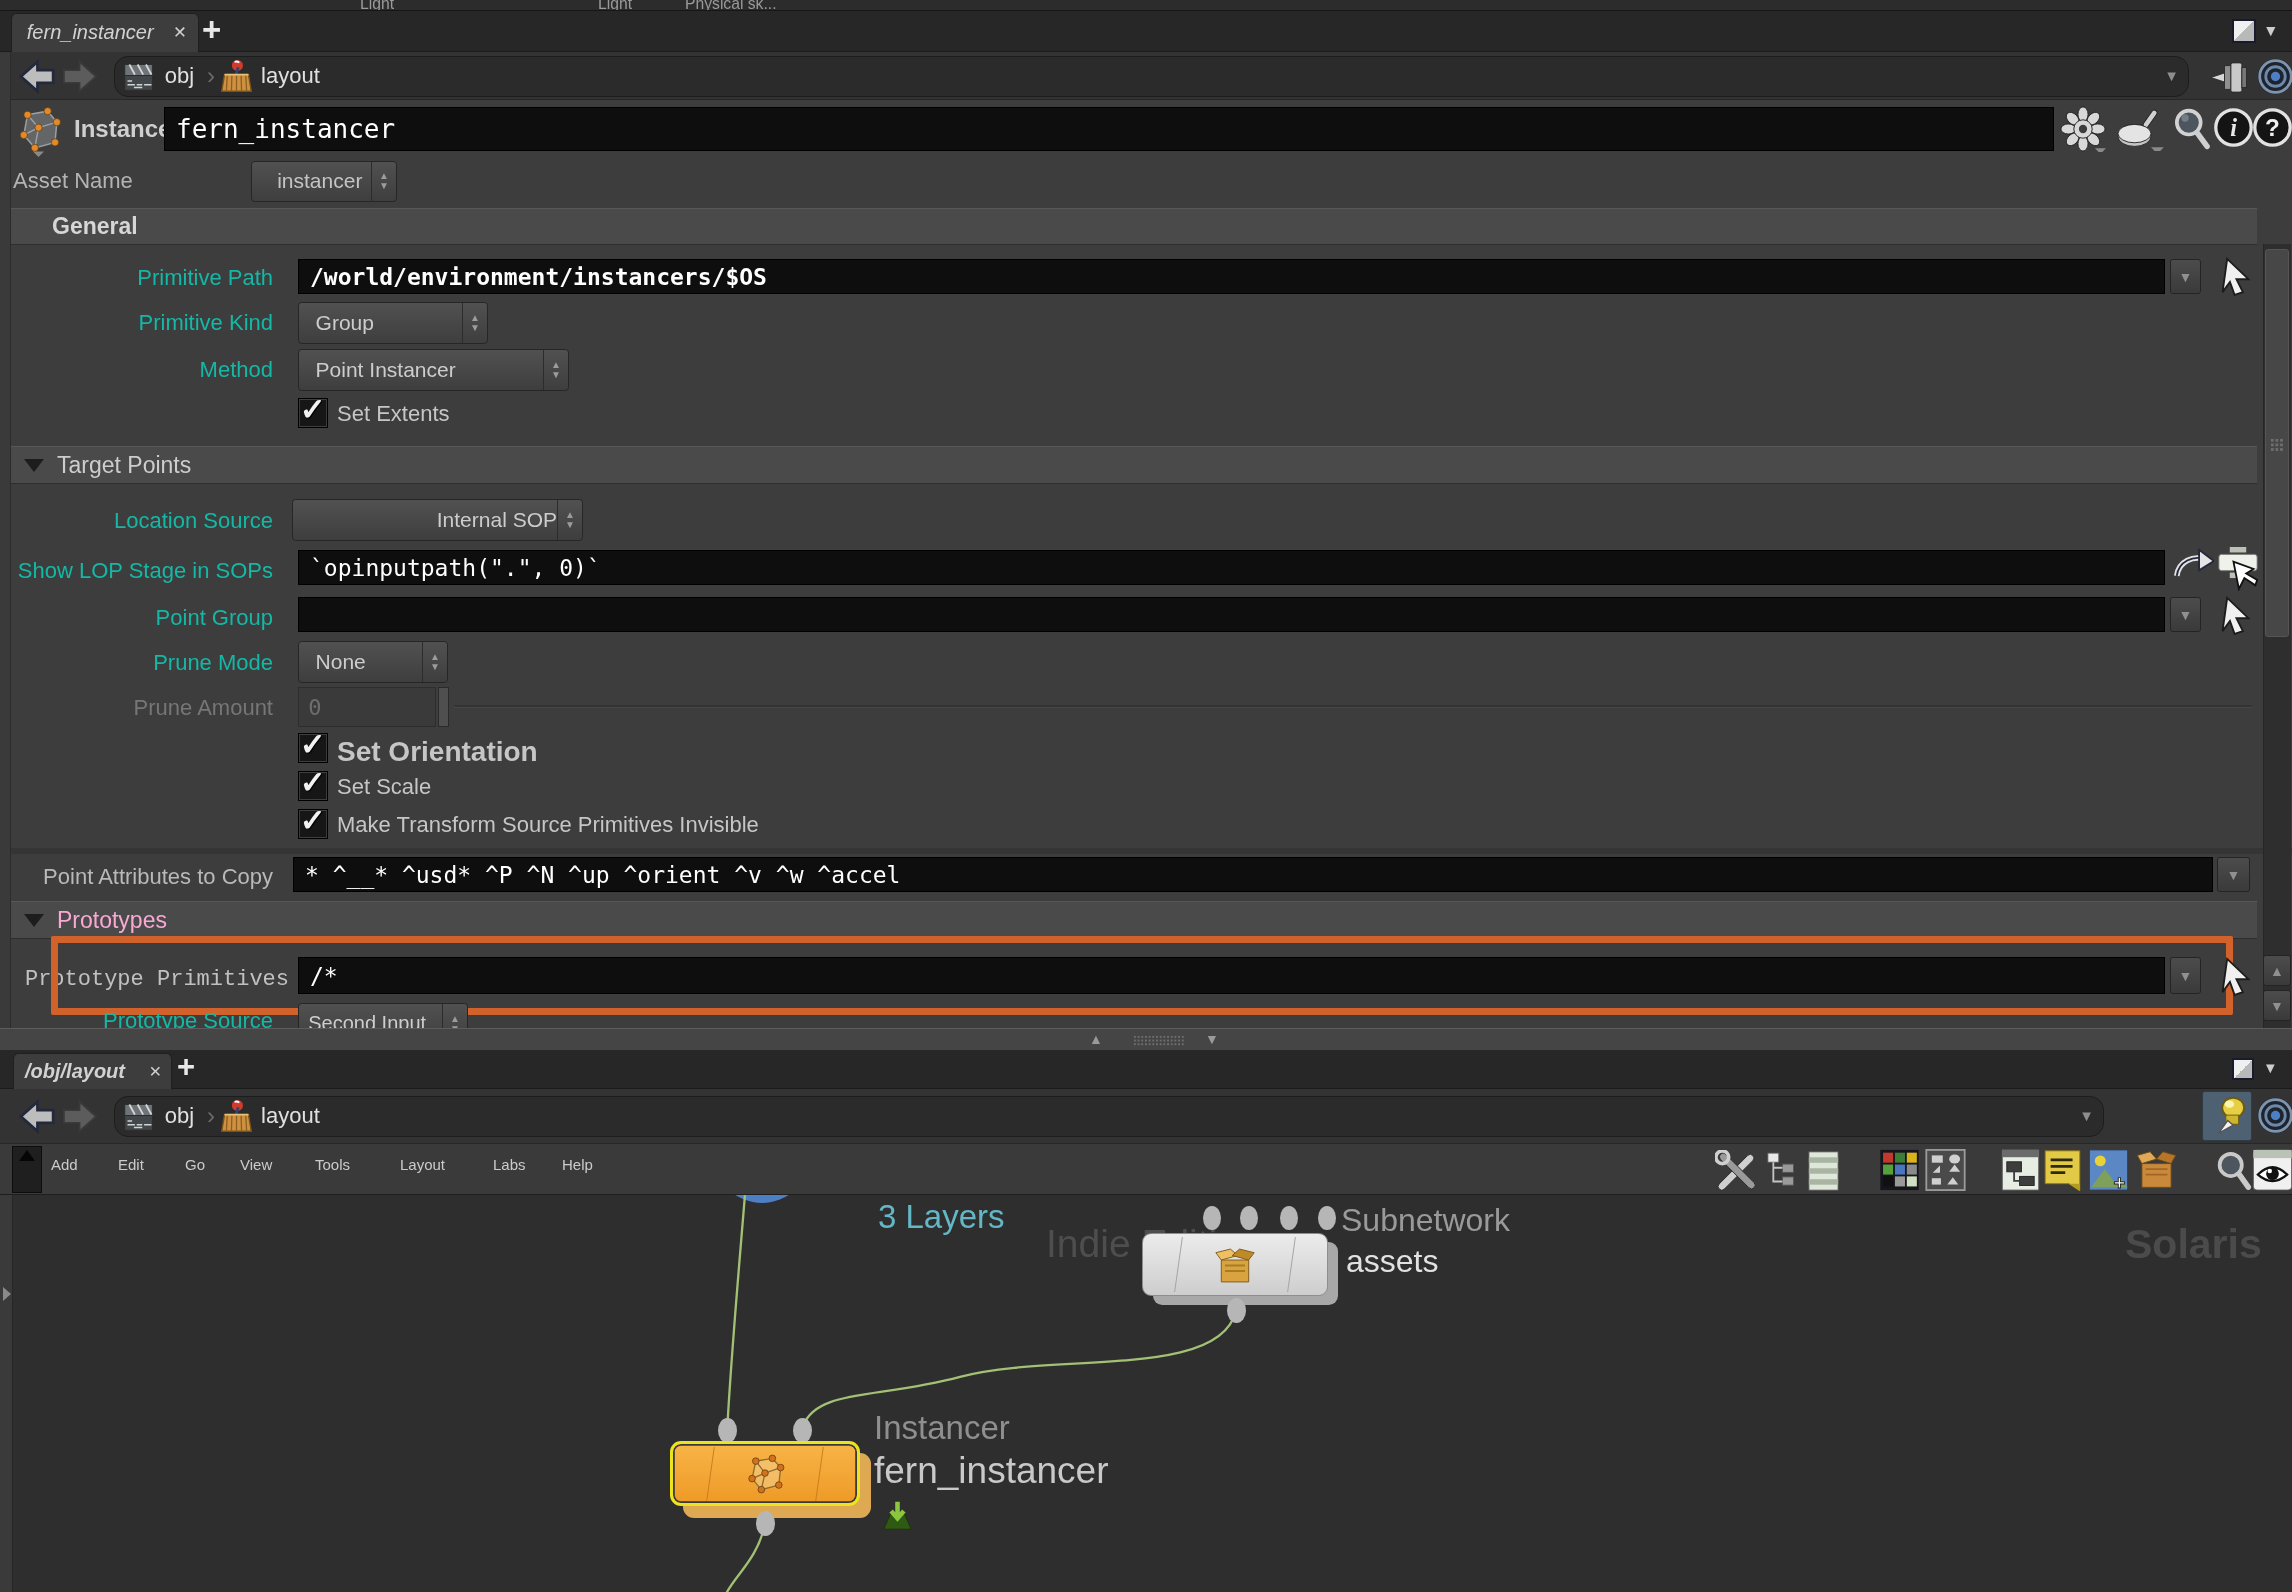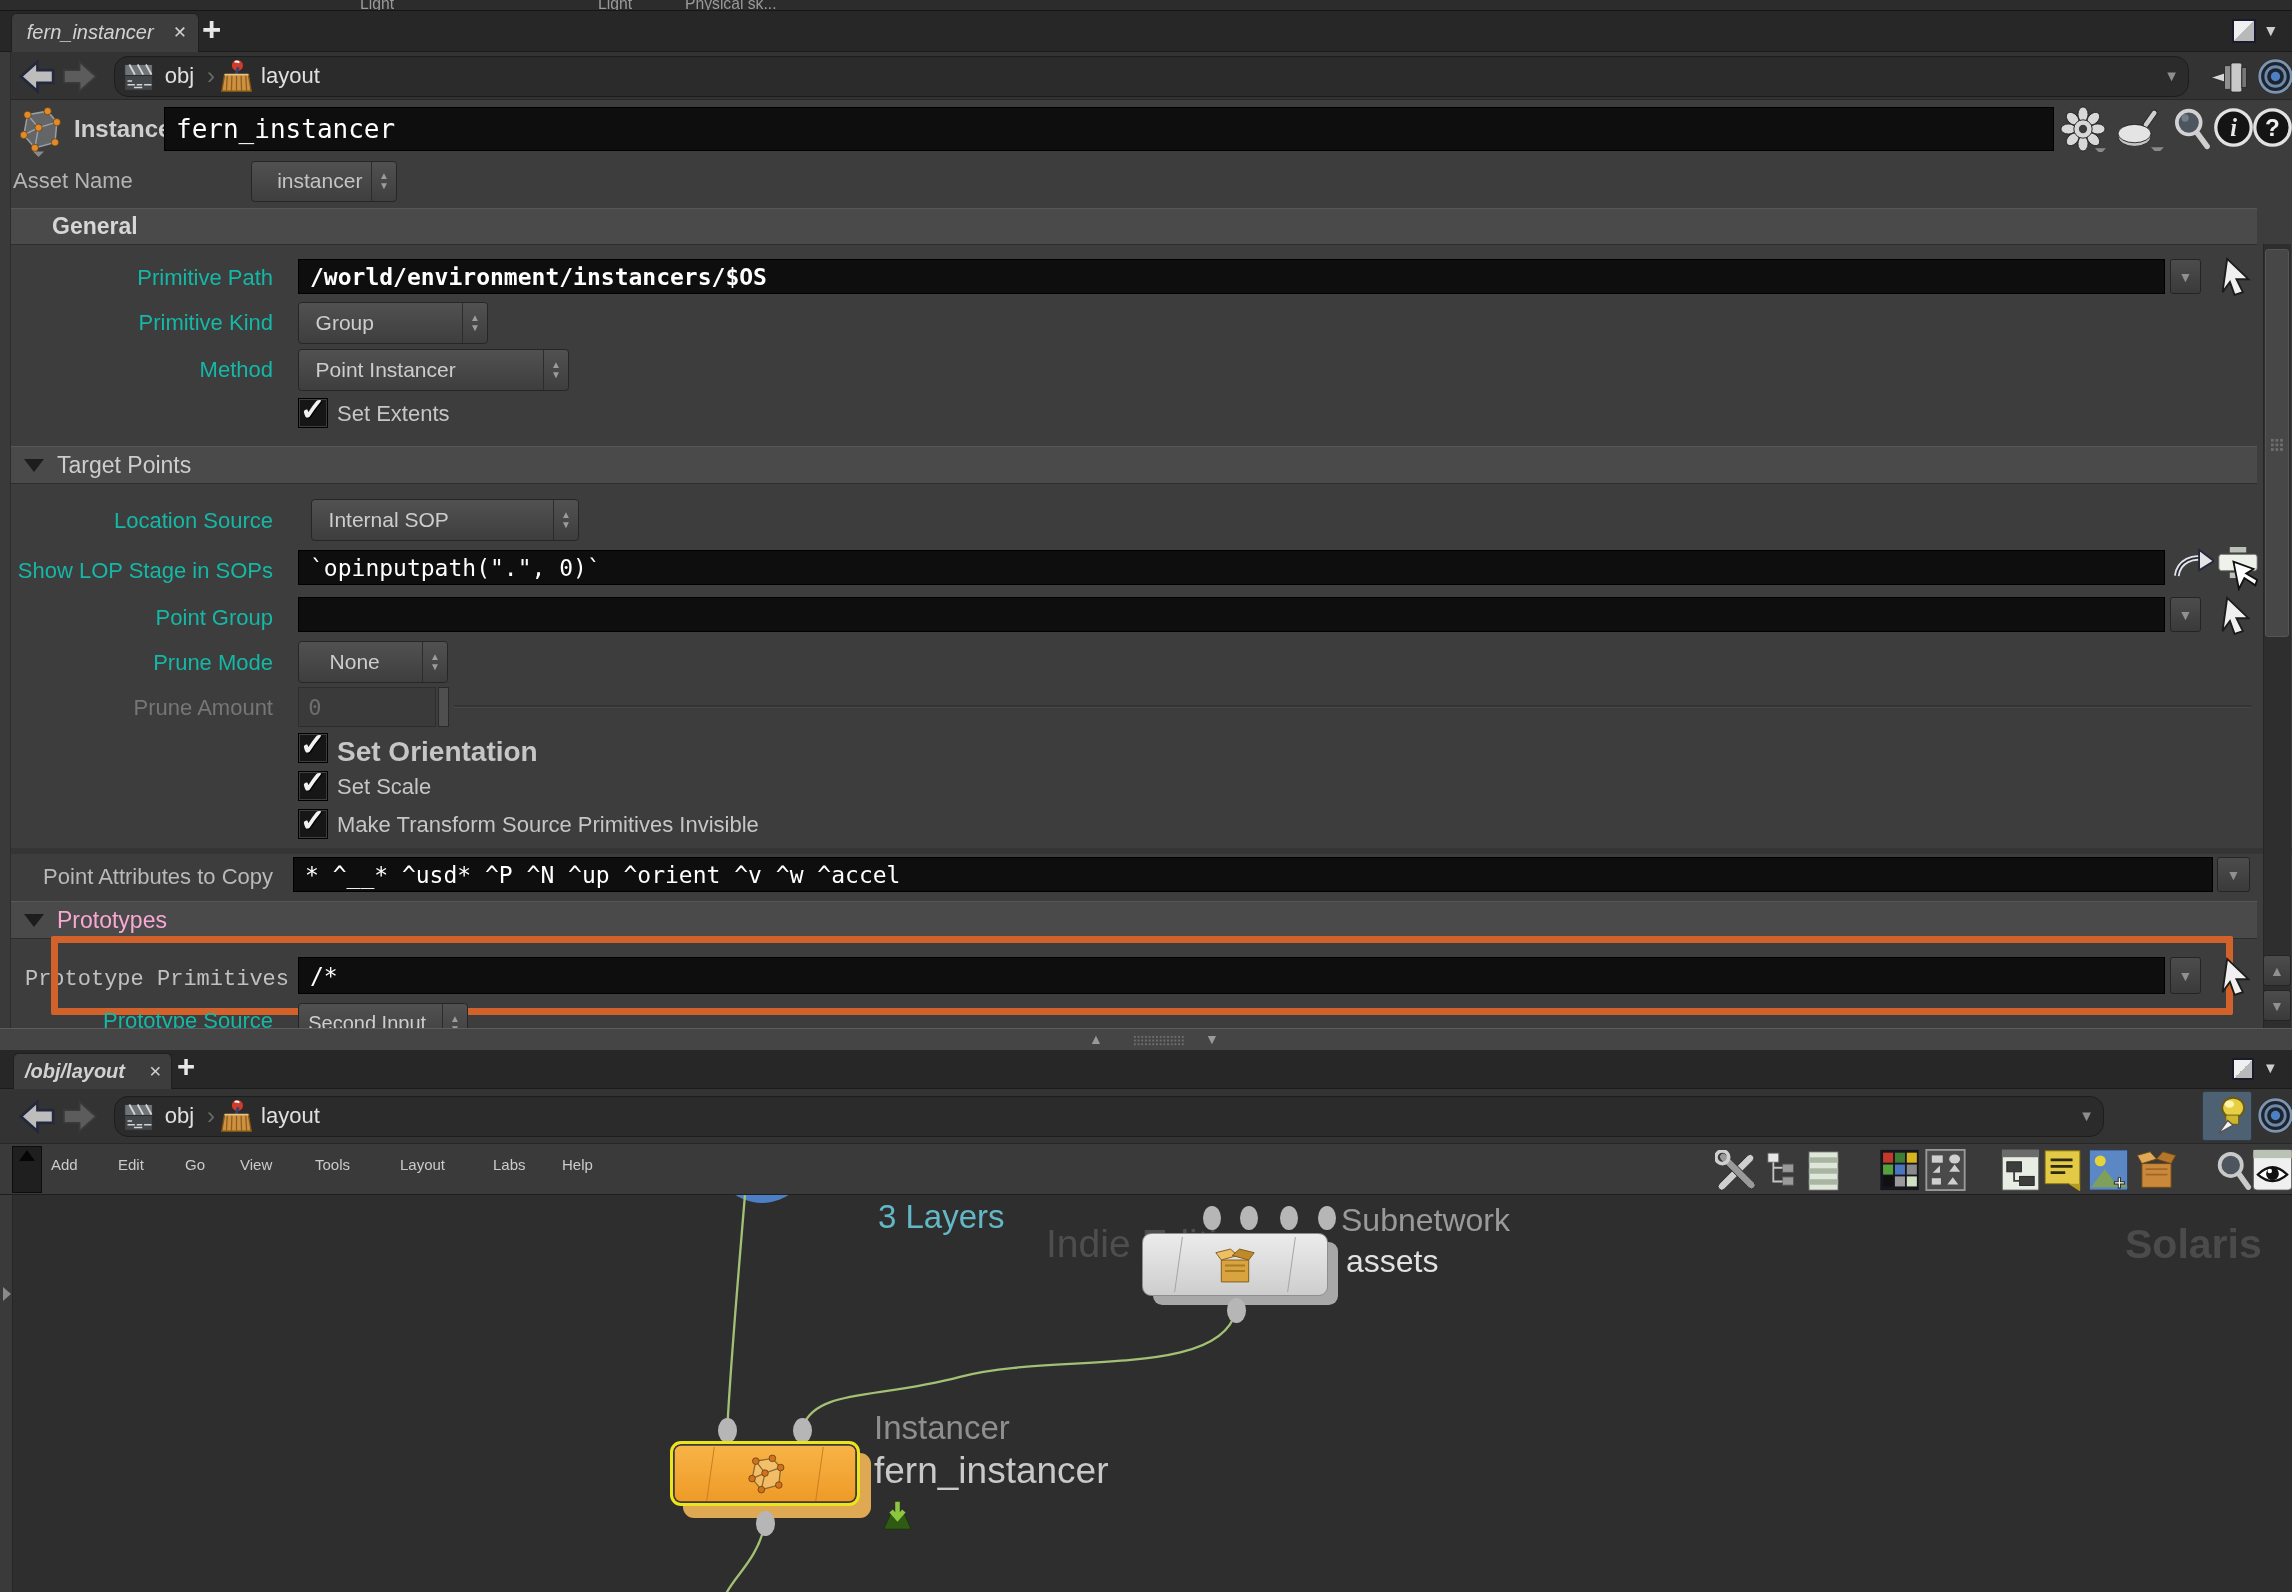--- a/index.html
+++ b/index.html
@@ -207,21 +207,21 @@
       <span class="mark">✓</span>
     </div>
     <span class="abs" style="left:337px;top:194px;font-size:22px;color:#c6c6c6;">Set Extents</span>
 
     <div class="abs sectionbar" style="left:11px;top:239px;width:2246px;height:38px;">
       <span class="tri"></span>
       <span style="font-weight:normal;color:#cdcdcd;">Target Points</span>
     </div>
 
     <div class="abs lbl" style="left:0;top:301px;width:273px;">Location Source</div>
-    <div class="abs dd" style="left:311px;top:292px;width:268px;height:42px;">
+    <div class="abs dd" style="left:292px;top:292px;width:291px;height:42px;text-align:right;">
       <span class="txt">Internal SOP</span>
       <div class="spin">
           <span>▲</span>
           <span>▼</span>
         </div>
     </div>
 
     <div class="abs lbl" style="left:0;top:351px;width:273px;">Show LOP Stage in SOPs</div>
     <div class="abs field" style="left:298px;top:343px;width:1867px;height:35px;">
       <span>`opinputpath(".", 0)`</span>
@@ -243,21 +243,21 @@
       <span></span>
     </div>
     <div class="abs caretbtn" style="left:2170px;top:390px;width:31px;height:35px;">
       <span>▼</span>
     </div>
     <svg class="abs" style="left:2217px;top:387px;" width="37" height="41" viewBox="0 0 40 44">
       <polygon points="6,40 11,4 34,26 21,26 28,40 19,43 14,29" fill="#f0f0f0" stroke="#1c1c1c" stroke-width="2"></polygon>
     </svg>
 
     <div class="abs lbl" style="left:0;top:443px;width:273px;">Prune Mode</div>
-    <div class="abs dd" style="left:298px;top:434px;width:150px;height:42px;padding-left:14px;">
+    <div class="abs dd" style="left:298px;top:434px;width:150px;height:42px;">
       <span class="txt">None</span>
       <div class="spin">
           <span>▲</span>
           <span>▼</span>
         </div>
     </div>
 
     <div class="abs lbl" style="left:0;top:488px;width:273px;color:#767676;">Prune Amount</div>
     <div class="abs" style="left:298px;top:480px;width:138px;height:40px;background:#3a3a3a;border:0.9px solid #2d2d2d;display:flex;align-items:center;padding:0 9.2px;box-sizing:border-box;">
       <span style="color:#6e6e6e;font-family:'DejaVu Sans Mono',monospace;font-size:22px;">0</span>

